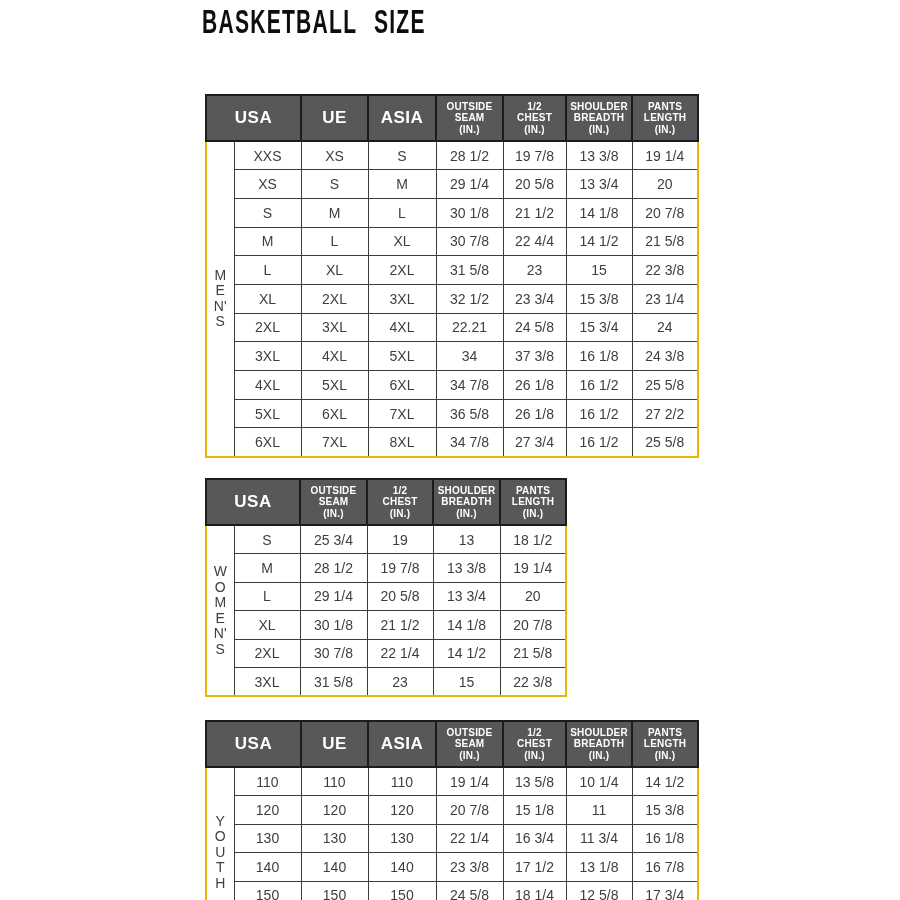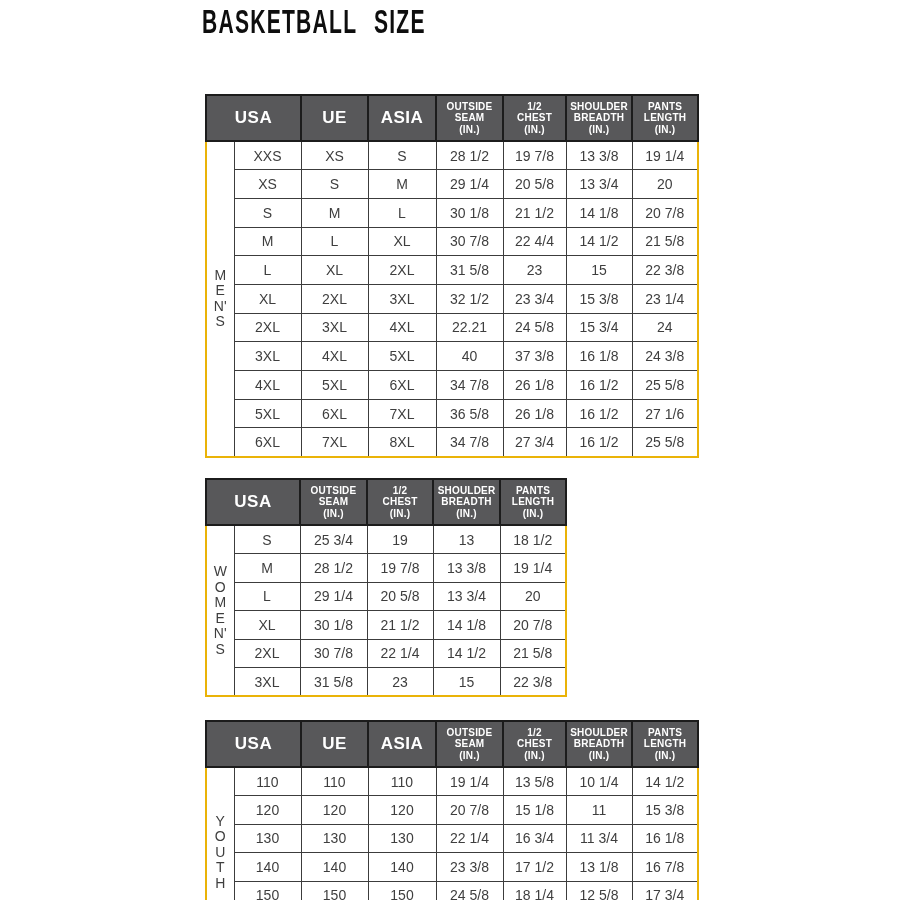--- a/index.html
+++ b/index.html
@@ -143,42 +143,42 @@
         <td>4XL</td>
         <td>22.21</td>
         <td>24 5/8</td>
         <td>15 3/4</td>
         <td>24</td>
       </tr>
       <tr>
         <td>3XL</td>
         <td>4XL</td>
         <td>5XL</td>
-        <td>40</td>
+        <td>34</td>
         <td>37 3/8</td>
         <td>16 1/8</td>
         <td>24 3/8</td>
       </tr>
       <tr>
         <td>4XL</td>
         <td>5XL</td>
         <td>6XL</td>
         <td>34 7/8</td>
         <td>26 1/8</td>
         <td>16 1/2</td>
         <td>25 5/8</td>
       </tr>
       <tr>
         <td>5XL</td>
         <td>6XL</td>
         <td>7XL</td>
         <td>36 5/8</td>
         <td>26 1/8</td>
         <td>16 1/2</td>
-        <td>27 1/6</td>
+        <td>27 2/2</td>
       </tr>
       <tr>
         <td>6XL</td>
         <td>7XL</td>
         <td>8XL</td>
         <td>34 7/8</td>
         <td>27 3/4</td>
         <td>16 1/2</td>
         <td>25 5/8</td>
       </tr>

